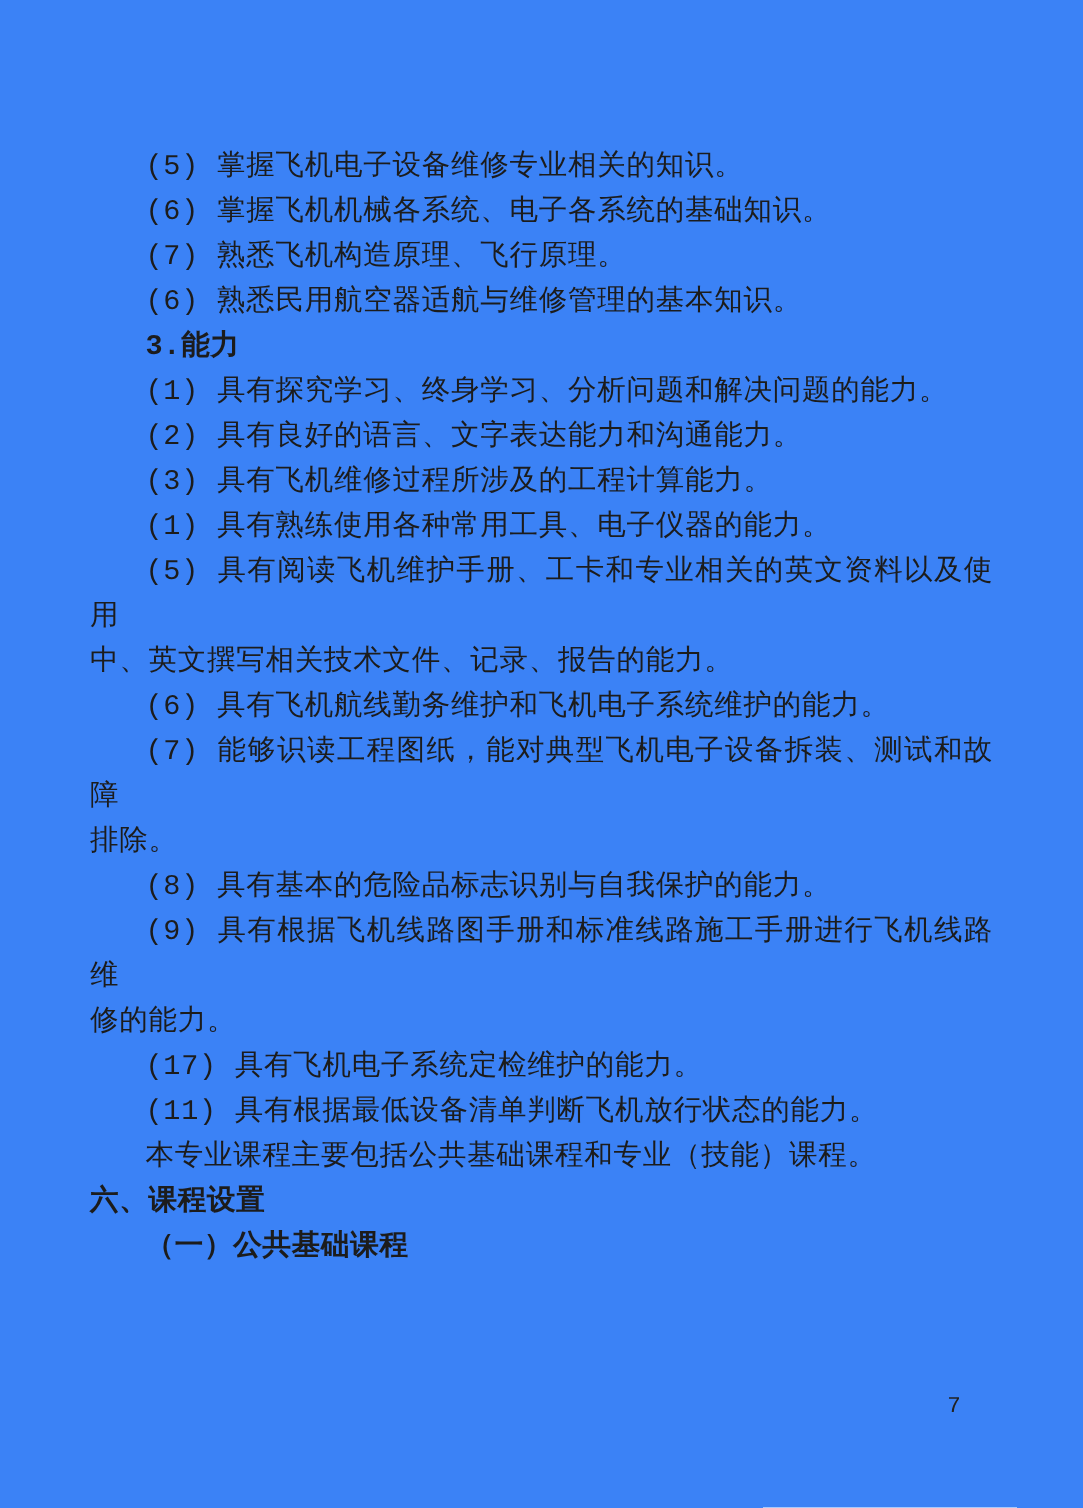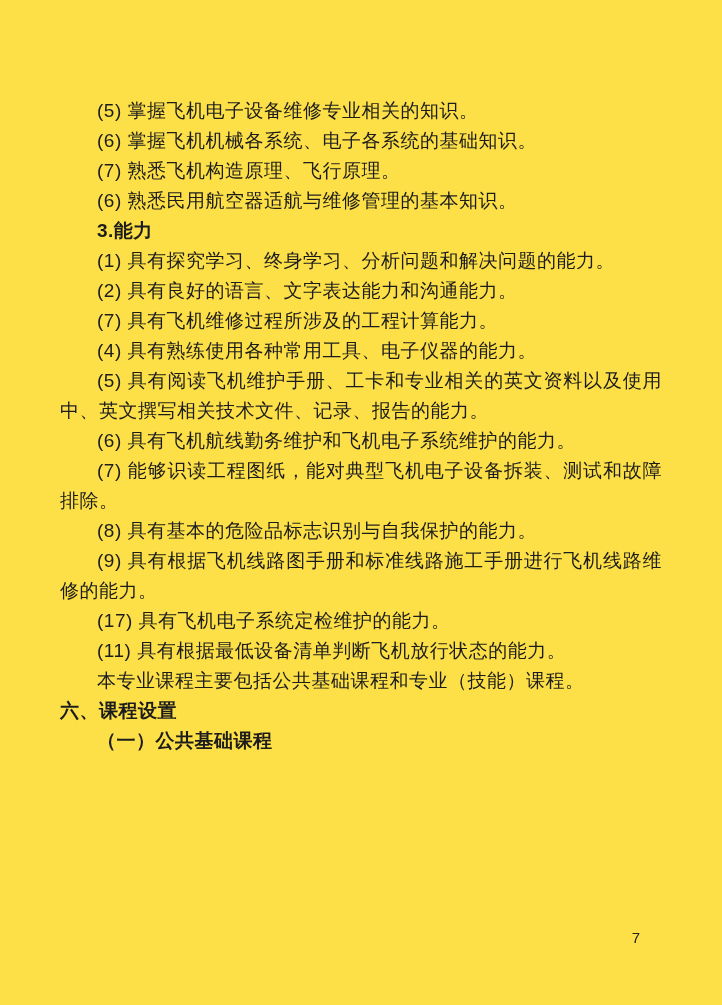--- a/index.html
+++ b/index.html
@@ -4,23 +4,23 @@
 <style>
   html, body {
     margin: 0;
     padding: 0;
     background: #ffffff;
   }
   .page {
     position: relative;
     width: 722px;
     height: 1005px;
-    background: #fde047;
+    background: #3b82f6;
     overflow: hidden;
-    font-family: Liberation Sans, sans-serif;
+    font-family: Liberation Mono, monospace;
     color: #1c1c1c;
   }
   .content {
     position: absolute;
     left: 60px;
     top: 96px;
     width: 602px;
   }
   .line {
     font-size: 19px;
@@ -56,22 +56,22 @@
 
 <div class="page">
   <div class="content">
     <div class="line indent">(5) 掌握飞机电子设备维修专业相关的知识。</div>
     <div class="line indent">(6) 掌握飞机机械各系统、电子各系统的基础知识。</div>
     <div class="line indent">(7) 熟悉飞机构造原理、飞行原理。</div>
     <div class="line indent">(6) 熟悉民用航空器适航与维修管理的基本知识。</div>
     <div class="line indent bold">3.能力</div>
     <div class="line indent">(1) 具有探究学习、终身学习、分析问题和解决问题的能力。</div>
     <div class="line indent">(2) 具有良好的语言、文字表达能力和沟通能力。</div>
-    <div class="line indent">(7) 具有飞机维修过程所涉及的工程计算能力。</div>
-    <div class="line indent">(4) 具有熟练使用各种常用工具、电子仪器的能力。</div>
+    <div class="line indent">(3) 具有飞机维修过程所涉及的工程计算能力。</div>
+    <div class="line indent">(1) 具有熟练使用各种常用工具、电子仪器的能力。</div>
     <div class="line indent fill">(5) 具有阅读飞机维护手册、工卡和专业相关的英文资料以及使用</div>
     <div class="line">中、英文撰写相关技术文件、记录、报告的能力。</div>
     <div class="line indent">(6) 具有飞机航线勤务维护和飞机电子系统维护的能力。</div>
     <div class="line indent fill">(7) 能够识读工程图纸，能对典型飞机电子设备拆装、测试和故障</div>
     <div class="line">排除。</div>
     <div class="line indent">(8) 具有基本的危险品标志识别与自我保护的能力。</div>
     <div class="line indent fill">(9) 具有根据飞机线路图手册和标准线路施工手册进行飞机线路维</div>
     <div class="line">修的能力。</div>
     <div class="line indent">(17) 具有飞机电子系统定检维护的能力。</div>
     <div class="line indent">(11) 具有根据最低设备清单判断飞机放行状态的能力。</div>

